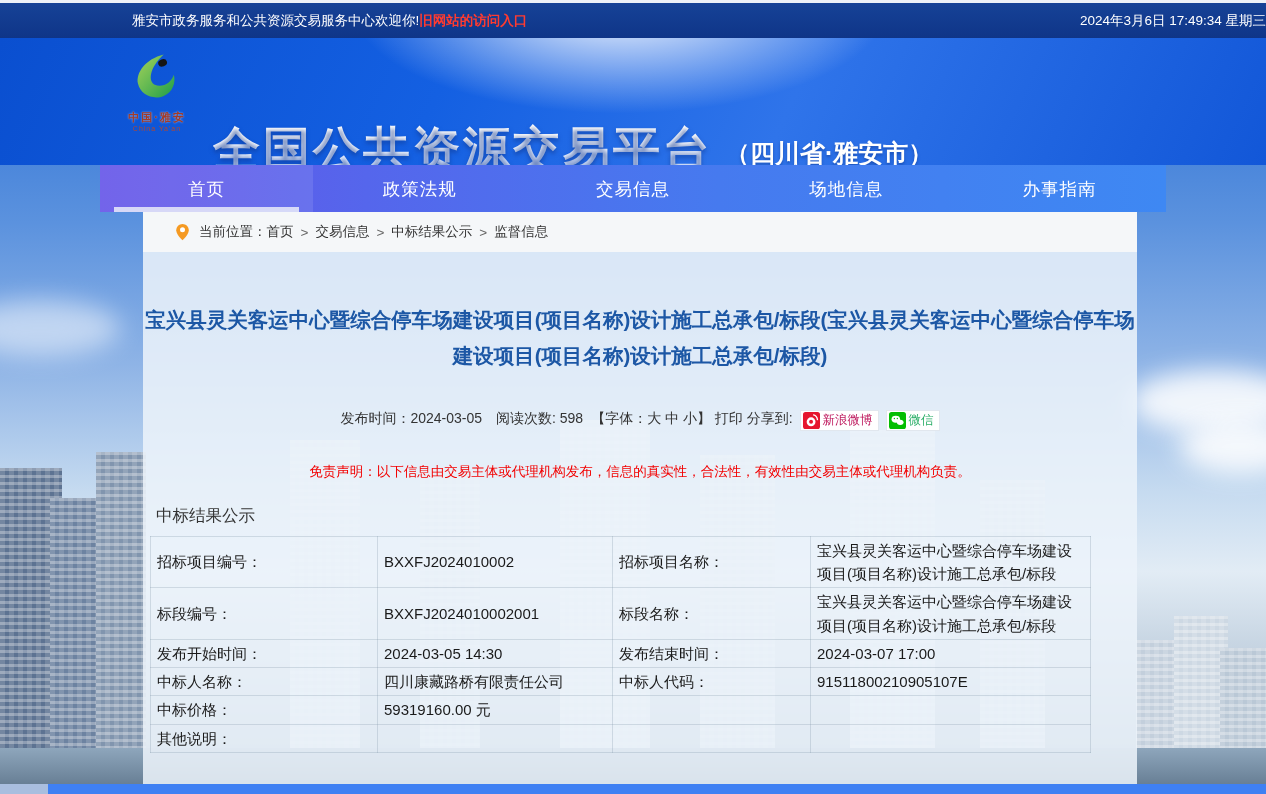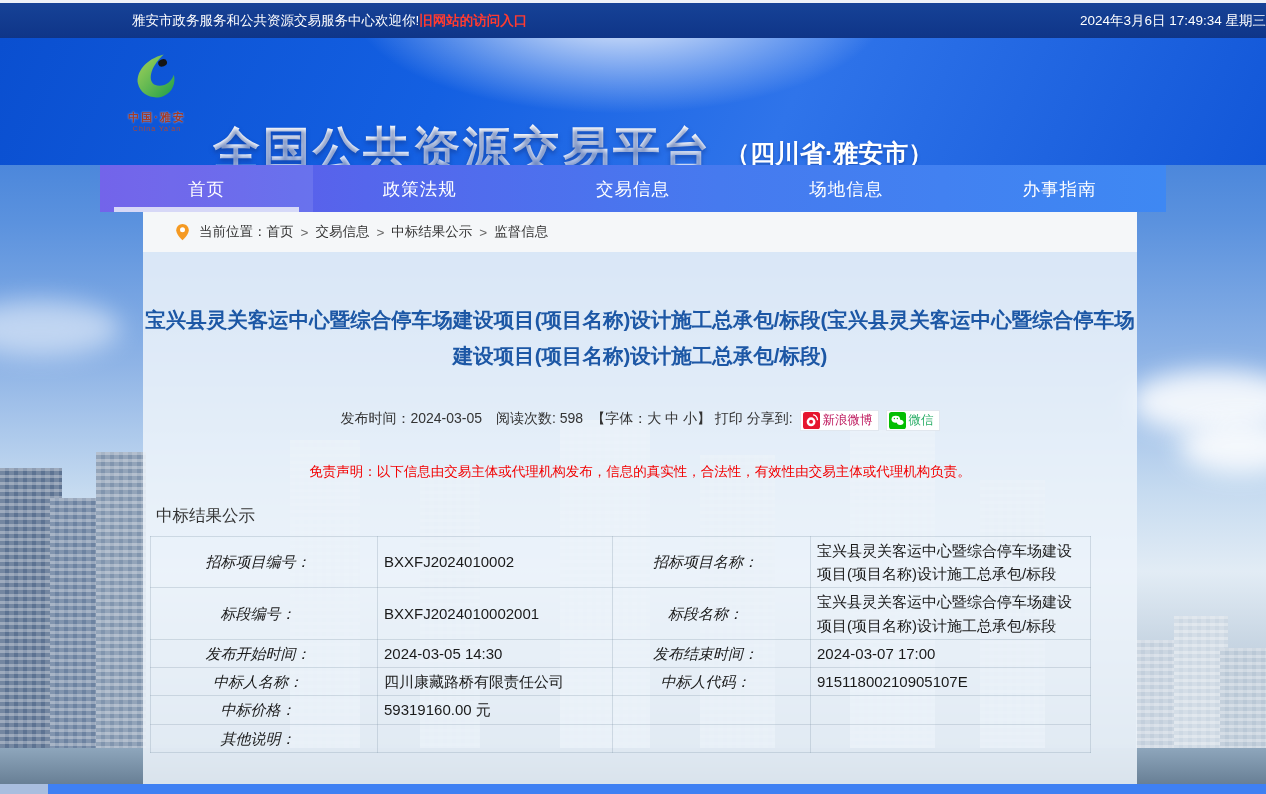--- a/index.html
+++ b/index.html
@@ -74,21 +74,21 @@
   .share-badge { display:inline-flex; align-items:center; background:#fff; border:1px solid #e1e7ee;
     padding:1px 5px 1px 2px; margin-left:7px; gap:3px; font-size:12.5px; cursor:pointer; }
   .weibo-text { color:#be185d; }
   .wechat-text { color:#2aae67; }
   .disclaimer { margin-top:32px; text-align:center; color:#f20000; font-size:13.5px; }
   .section-title { margin:24px 0 0 13px; font-size:16.5px; color:#333; }
 
   .result-table { margin:9px 0 0 7px; width:940px; border-collapse:collapse;
     table-layout:fixed; font-size:15px; color:#1a1a1a; }
   .result-table td { border:1px solid rgba(130,150,170,.28); padding:2px 6px; line-height:1.55; vertical-align:middle; }
-  .result-table td.lbl { text-align:center; padding-right:18px; white-space:nowrap;font-style:italic; }
+  .result-table td.lbl { text-align:left; padding-right:18px; white-space:nowrap; }
   .result-table tr.short td { height:27px; }
   col.c1 { width:227px; } col.c2 { width:235px; } col.c3 { width:198px; } col.c4 { width:280px; }
 
   
   .hscroll { position:absolute; left:0; right:0; bottom:0; height:10px; background:#3f80f3; z-index:6; }
   .hscroll-thumb { position:absolute; left:0; top:0; width:48px; height:10px; background:#a9bedf; cursor:pointer; }
 </style>
 </head>
 <body>
 

